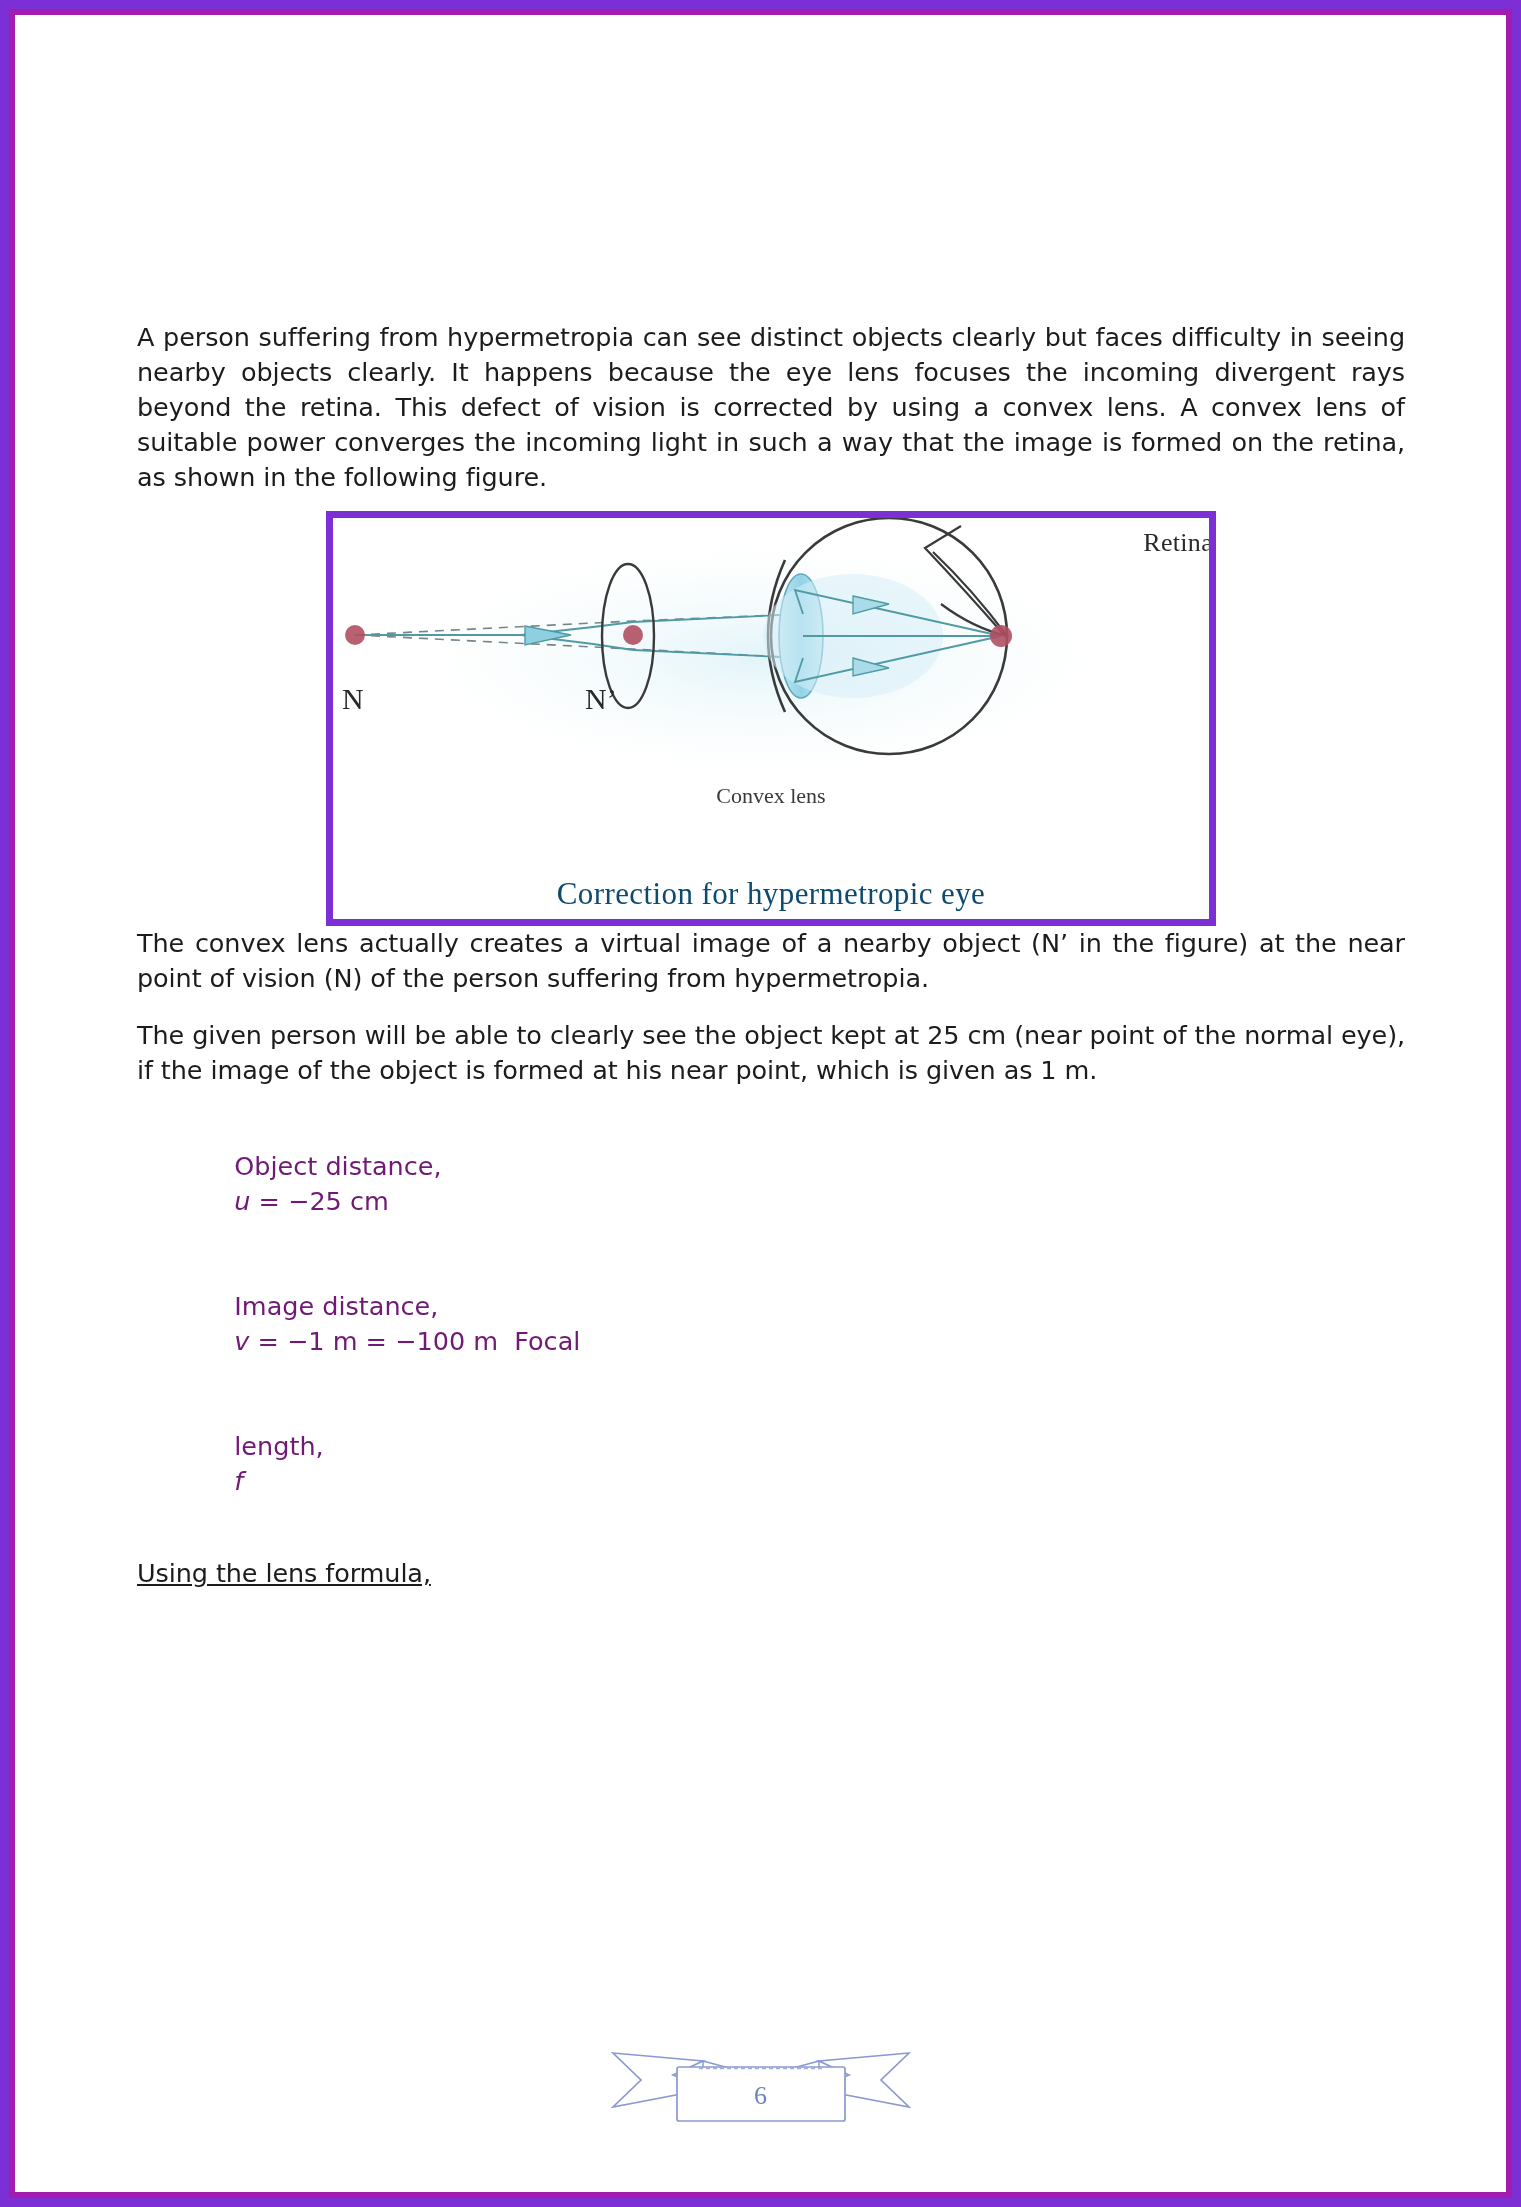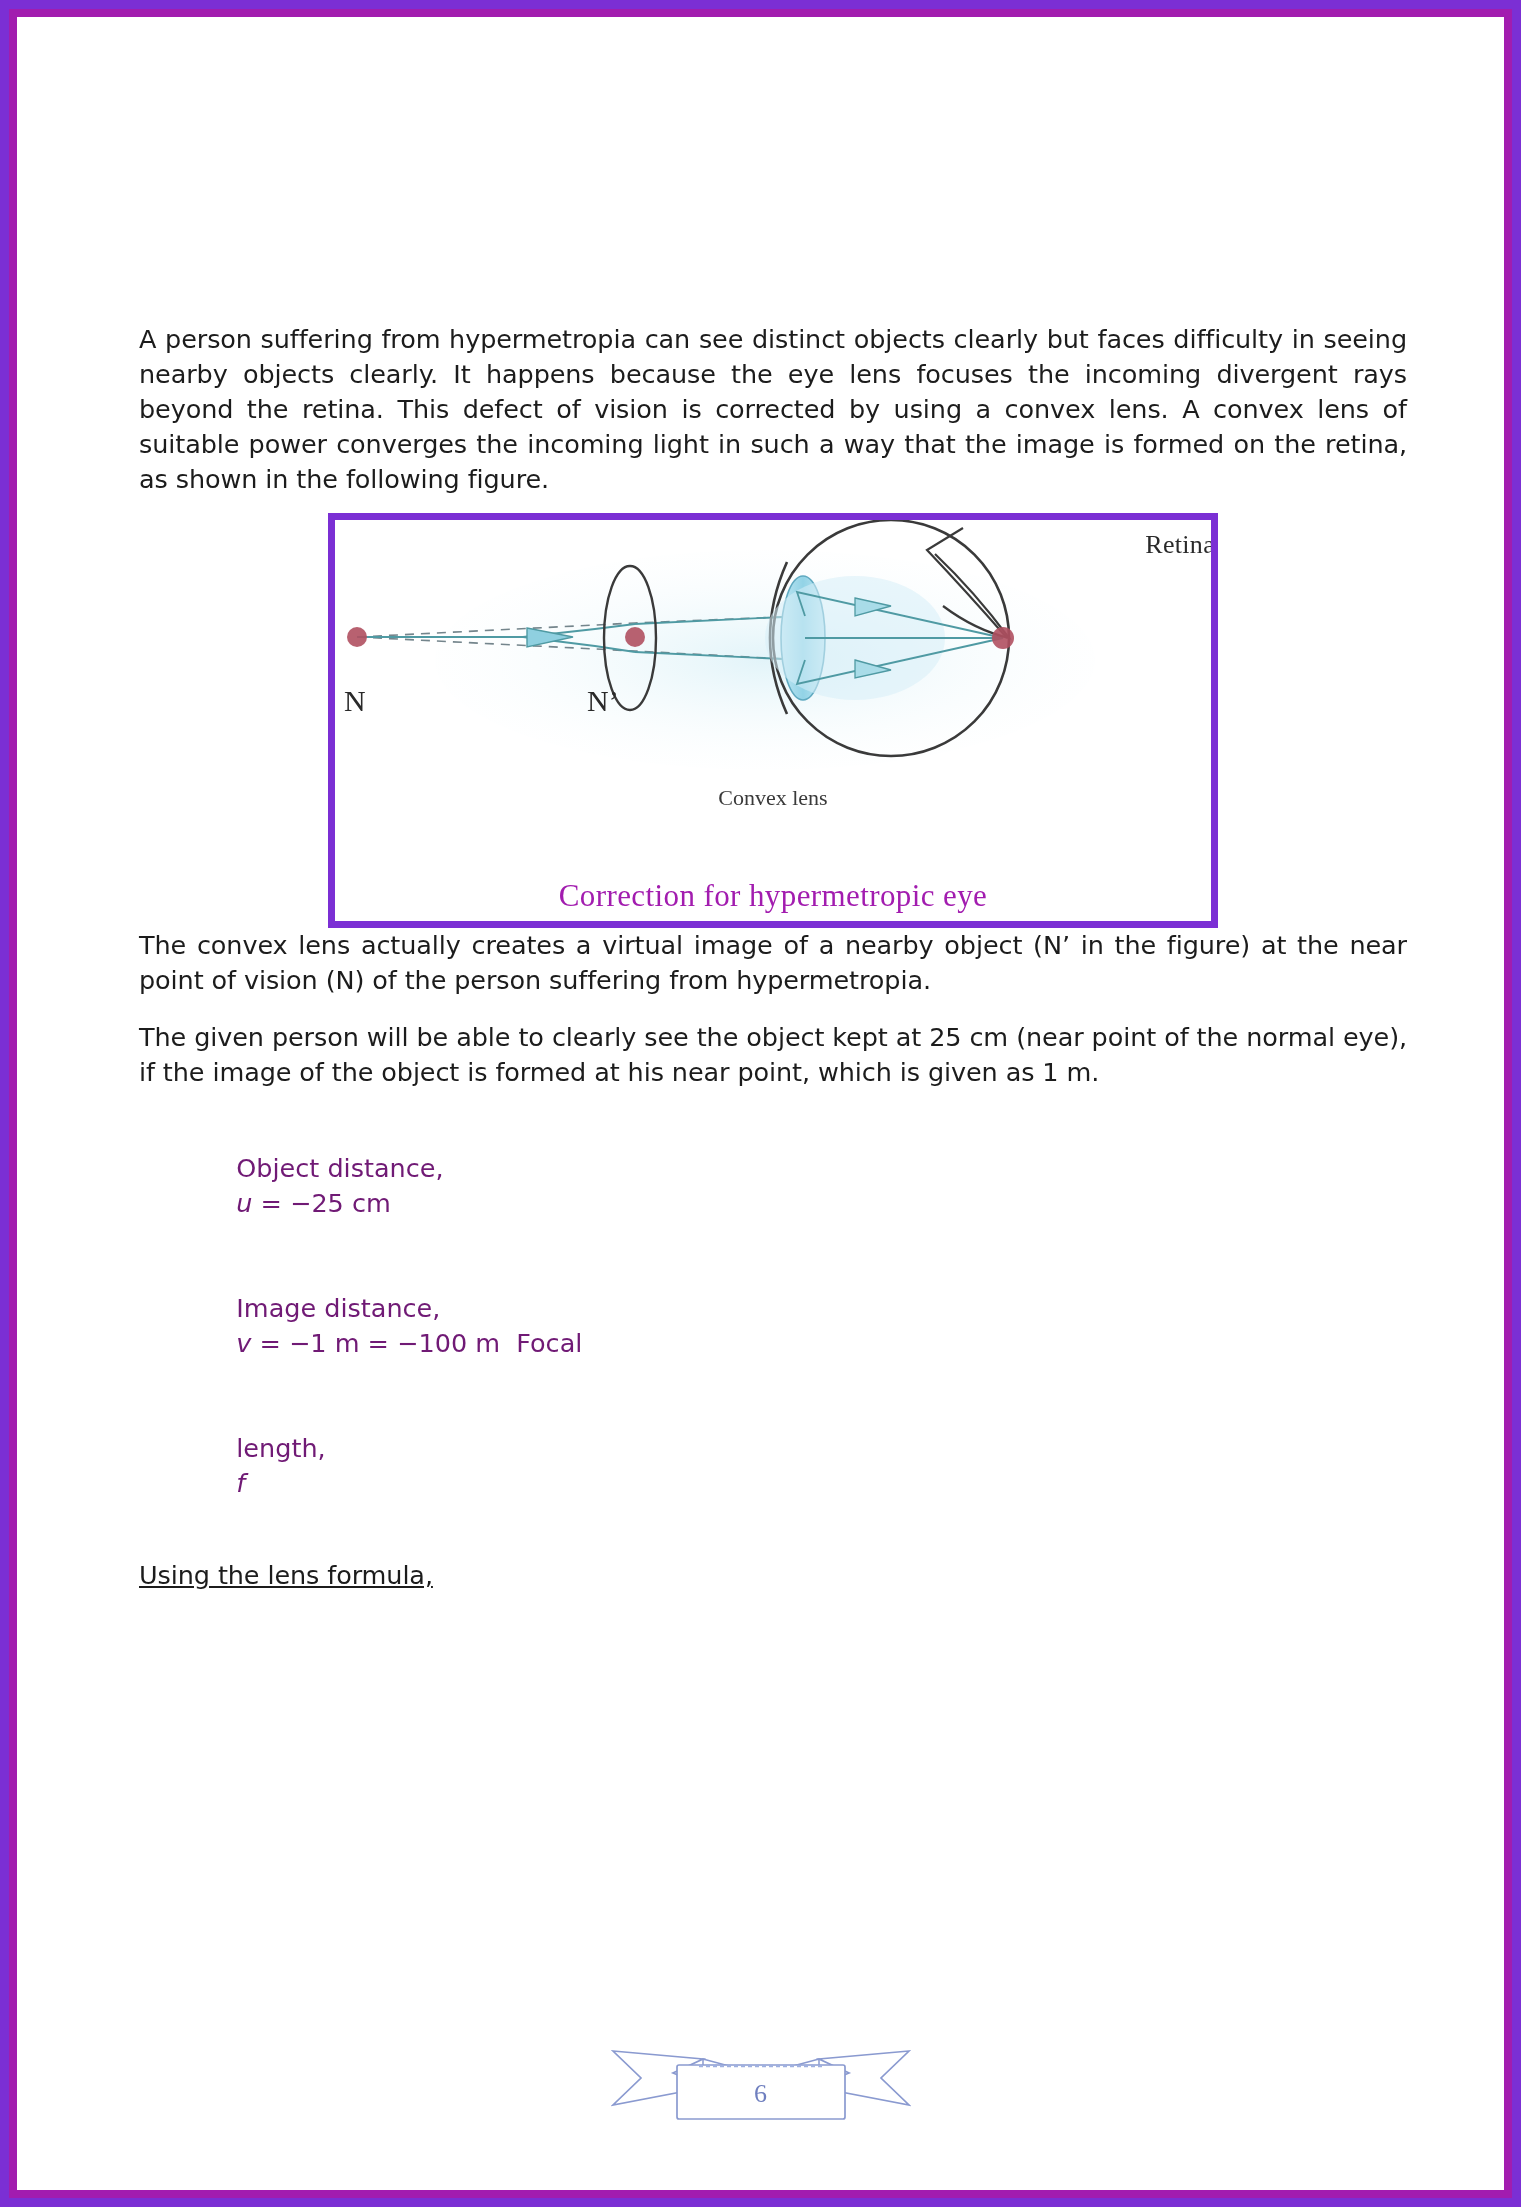--- a/index.html
+++ b/index.html
@@ -22,21 +22,21 @@
     width: 1521px;
     height: 2207px;
     box-sizing: border-box;
     background: #ffffff;
     border: 9px solid #7B2FD4;
   }
   .page-inner {
     position: absolute;
     left: 0; top: 0; right: 0; bottom: 0;
     background: #ffffff;
-    border: 8px solid #a21caf;
+    border: 6px solid #a21caf;
   }
 
   
   .content {
     position: absolute;
     left: 122px;
     top: 305px;
     width: 1268px;
   }
 
@@ -99,21 +99,21 @@
     transform: translateX(-50%);
     top: 265px;
     font-size: 22px;
     color: #3a3a3a;
   }
   .lbl-caption {
     left: 50%;
     transform: translateX(-50%);
     top: 358px;
     font-size: 31px;
-    color: #a21caf;
+    color: #0c4a6e;
     letter-spacing: 0.4px;
   }
 
   
   .after-figure { }
   .para-gap { height: 22px; }
   .calc-block {
     margin-top: 26px;
   }
   .calc-line {

